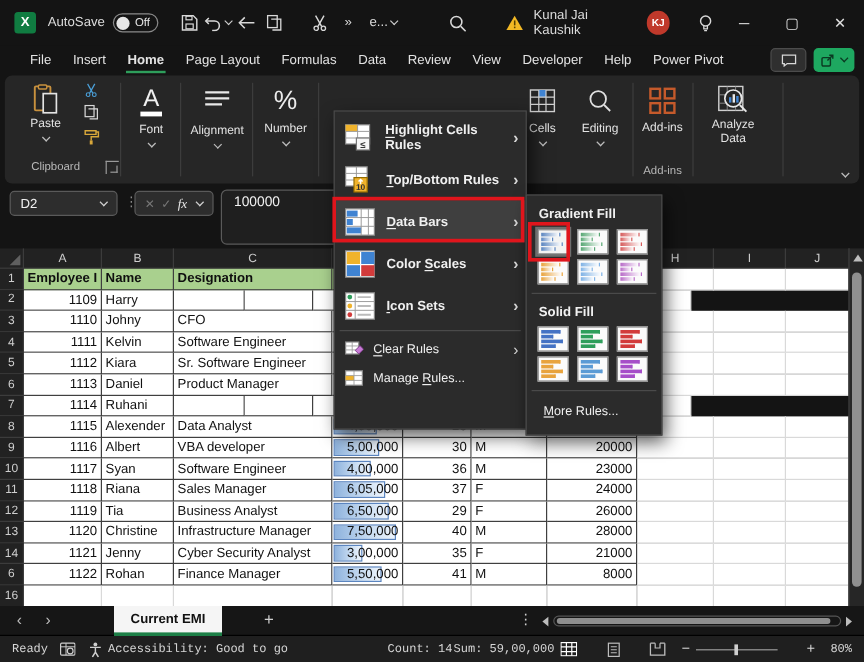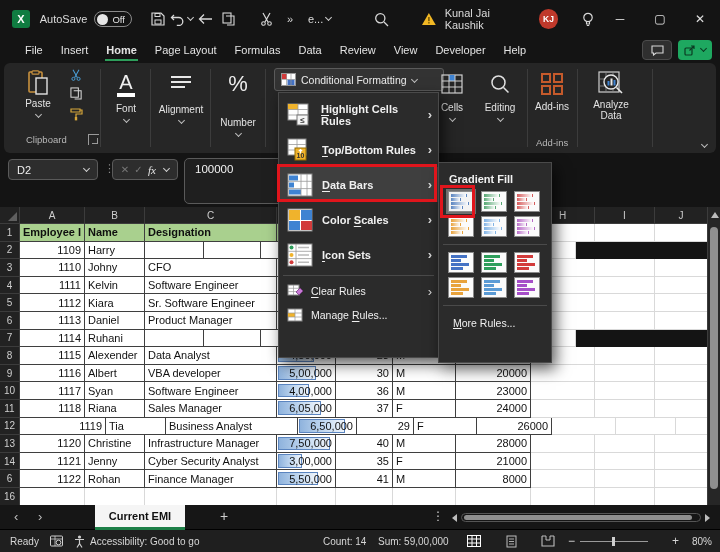--- a/index.html
+++ b/index.html
@@ -141,21 +141,21 @@
   .hscroll { position:absolute; left:452px; top:6px; width:258px; height:13px; display:flex; align-items:center; }
   .hscroll .arr { width:0; height:0; border-top:4px solid transparent; border-bottom:4px solid transparent; }
   .hscroll .arr.l { border-right:5px solid #bdbdbd; }
   .hscroll .arr.r { border-left:5px solid #bdbdbd; }
   .hscroll .track { flex:1; margin:0 4px; height:9px; border:1px solid #555; border-radius:5px; position:relative; }
   .hscroll .hthumb { position:absolute; left:2px; top:1px; bottom:1px; width:96%; background:#8f8f8f; border-radius:4px; }
 
   
   .statusbar { position:absolute; left:0; top:530px; width:720px; height:22px; background:#1f1f1f;
     font-size:10px; color:#d6d6d6; }
-  .statusbar > div { position:absolute; top:0; height:22px; display:flex; align-items:center; }
+  .statusbar > div { position:absolute; top:0; height:22px; display:flex; align-items:center;font-family:Liberation Mono, monospace; }
   .sb-ready { left:10px; }
   .sb-macro { left:50px; }
   .sb-access { left:74px; gap:5px; }
   .sb-avg { left:238px; }
   .sb-count { left:323px; }
   .sb-sum { left:378px; }
   .viewbtn { width:16px; justify-content:center; }
   .sb-v1 { left:466px; } .sb-v2 { left:503px; } .sb-v3 { left:540px; }
   .sb-minus { left:568px; font-size:12px; }
   .sb-slider { left:580px; width:68px; }
@@ -248,20 +248,21 @@
         <div class="mtab">File</div>
         <div class="mtab">Insert</div>
         <div class="mtab active">Home</div>
         <div class="mtab">Page Layout</div>
         <div class="mtab">Formulas</div>
         <div class="mtab">Data</div>
         <div class="mtab">Review</div>
         <div class="mtab">View</div>
         <div class="mtab">Developer</div>
         <div class="mtab">Help</div>
+        <div class="mtab">Power Pivot</div>
       </div>
     <div class="mb-right">
       <div class="comment-btn">
         <svg width="13" height="11" viewBox="0 0 13 11">
             <path d="M1 1h11v7H5L2.5 10V8H1z" fill="none" stroke="#d8d8d8" stroke-width="1.1"></path>
           </svg>
       </div>
       <div class="share-btn">
         <svg width="11" height="11" viewBox="0 0 11 11">
             <rect x="1" y="3" width="7" height="7" rx="1" fill="none" stroke="#0b3a22" stroke-width="1.2"></rect>
@@ -326,35 +327,25 @@
       </div>
       <span style="margin-top:5px">Alignment</span>
       <span class="rchev"></span>
     </div>
     <div class="rdivider" style="left:206px"></div>
 
     <div class="rbtn-big" style="left:208px; top:6px; width:52px">
       <div class="bicon">
         <span style="font-size:22px; color:#ececec; line-height:24px">%</span>
       </div>
-      <span style="margin-top:18px">Number</span>
+      <span style="margin-top:3px">Number</span>
       <span class="rchev"></span>
     </div>
     <div class="rdivider" style="left:261px"></div>
 
-    <div class="cf-button">
-      <svg width="15" height="13" viewBox="0 0 15 13">
-          <rect x="0.5" y="0.5" width="14" height="12" fill="#fff" stroke="#999"></rect>
-          <rect x="1" y="1" width="5" height="5" fill="#d23b3b"></rect>
-          <rect x="6.5" y="6.5" width="7" height="5.5" fill="#4472c4"></rect>
-          <path d="M5.5 1v11M10 1v11M1 6.5h13" stroke="#999" stroke-width="0.7"></path>
-        </svg>
-      <span>Conditional Formatting</span>
-      <span class="rchev" style="margin-top:0"></span>
-    </div>
 
     <div class="rbtn-big" style="left:428px; top:6px; width:40px">
       <div class="bicon">
         <svg width="22" height="20" viewBox="0 0 22 20">
             <rect x="1" y="1" width="20" height="18" fill="none" stroke="#cfcfcf" stroke-width="1.2"></rect>
             <rect x="8" y="1" width="6" height="6" fill="#3f83d2"></rect>
             <path d="M8 1v18M14 1v18M1 7h20M1 13h20" stroke="#cfcfcf" stroke-width="1"></path>
           </svg>
       </div>
       <span style="margin-top:3px">Cells</span>
@@ -792,21 +783,21 @@
           </div>
           <div class="cell" style="width:60px">
             <span></span>
           </div>
           <div class="cell" style="width:53px">
             <span></span>
           </div>
         </div>
         <div class="srow">
           <div class="rnum">12</div>
-          <div class="cell used ar" style="width:86px">
+          <div class="cell used ar" style="width:65px">
             <span>1119</span>
           </div>
           <div class="cell used" style="width:60px">
             <span>Tia</span>
           </div>
           <div class="cell used" style="width:132px">
             <span>Business Analyst</span>
           </div>
           <div class="cell used ar" style="width:59px">
             <b class="dbar" style="width:79%"></b>
@@ -1103,20 +1094,21 @@
           </div>
           <div class="swatch">
             <i style="width:78%; background:linear-gradient(90deg, #b86cc8 0%, #ffffff 100%); border-right:1px solid #b86cc8"></i>
             <i style="width:50%; background:linear-gradient(90deg, #b86cc8 0%, #ffffff 100%); border-right:1px solid #b86cc8"></i>
             <i style="width:88%; background:linear-gradient(90deg, #b86cc8 0%, #ffffff 100%); border-right:1px solid #b86cc8"></i>
             <i style="width:60%; background:linear-gradient(90deg, #b86cc8 0%, #ffffff 100%); border-right:1px solid #b86cc8"></i>
           </div>
         </div>
       </div>
     <div class="dbsep"></div>
+    <div class="dbhead">Solid Fill</div>
     <div id="solidRows">
         <div class="swrow">
           <div class="swatch">
             <i style="width:78%; background:#4472c4; border-right:1px solid #4472c4"></i>
             <i style="width:50%; background:#4472c4; border-right:1px solid #4472c4"></i>
             <i style="width:88%; background:#4472c4; border-right:1px solid #4472c4"></i>
             <i style="width:60%; background:#4472c4; border-right:1px solid #4472c4"></i>
           </div>
           <div class="swatch">
             <i style="width:78%; background:#2e9e5b; border-right:1px solid #2e9e5b"></i>

